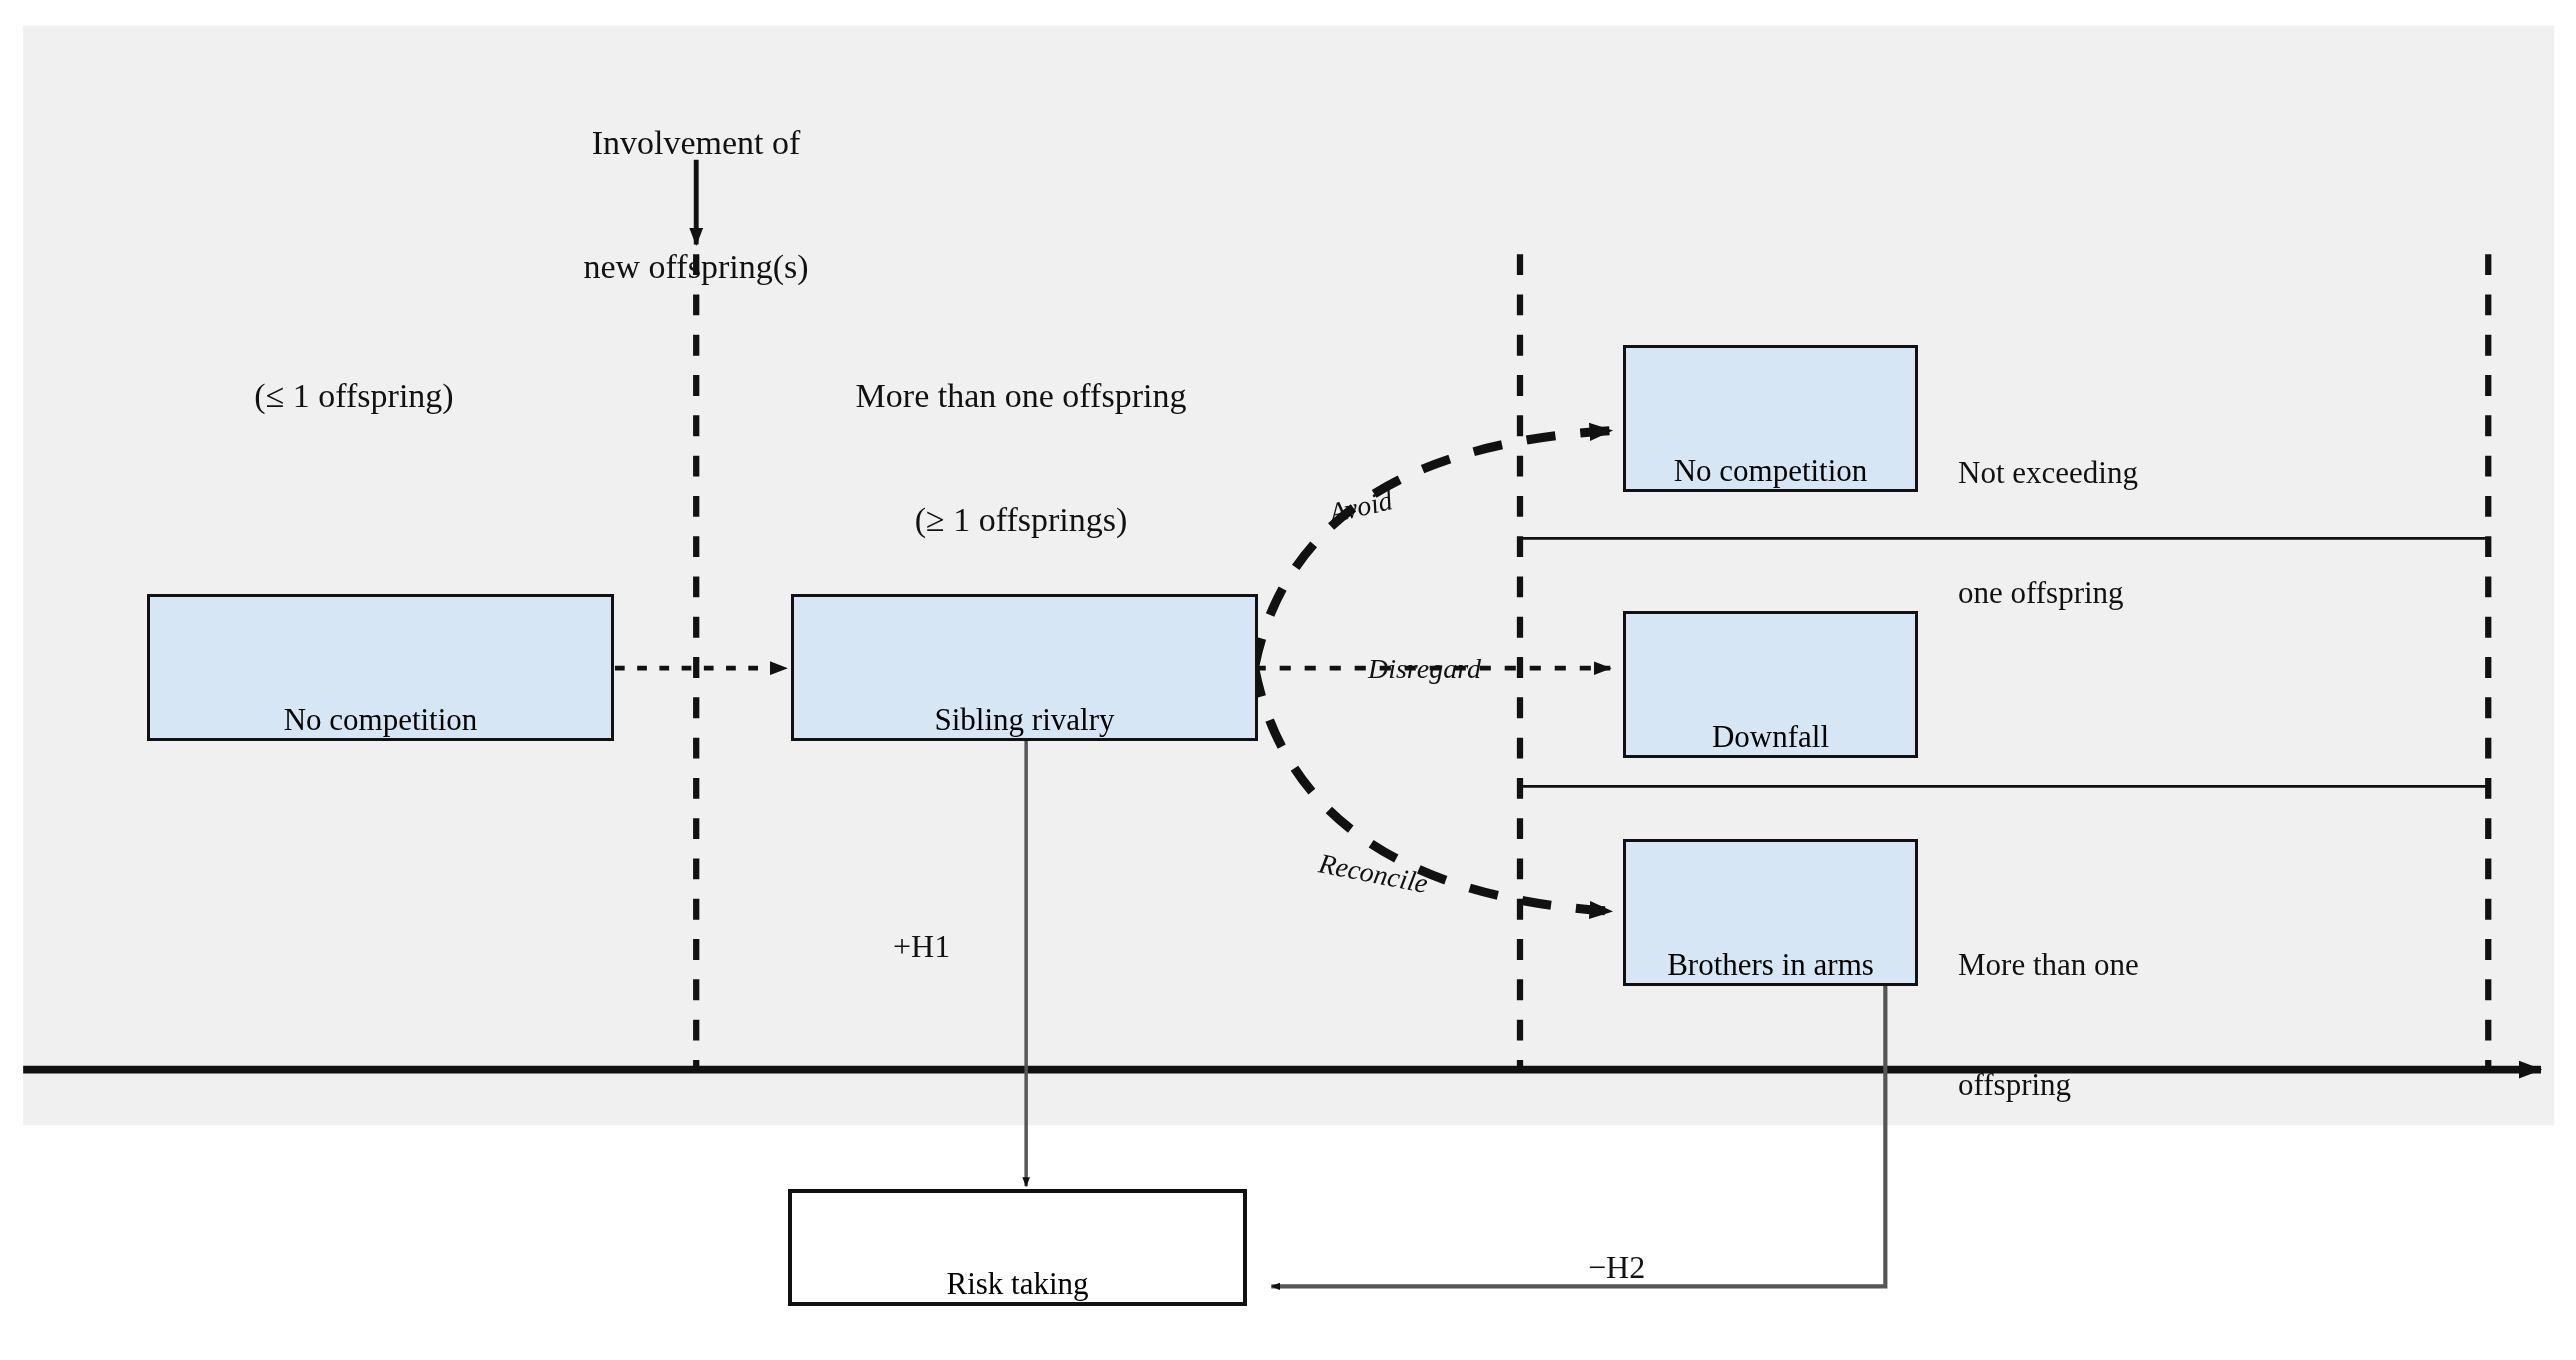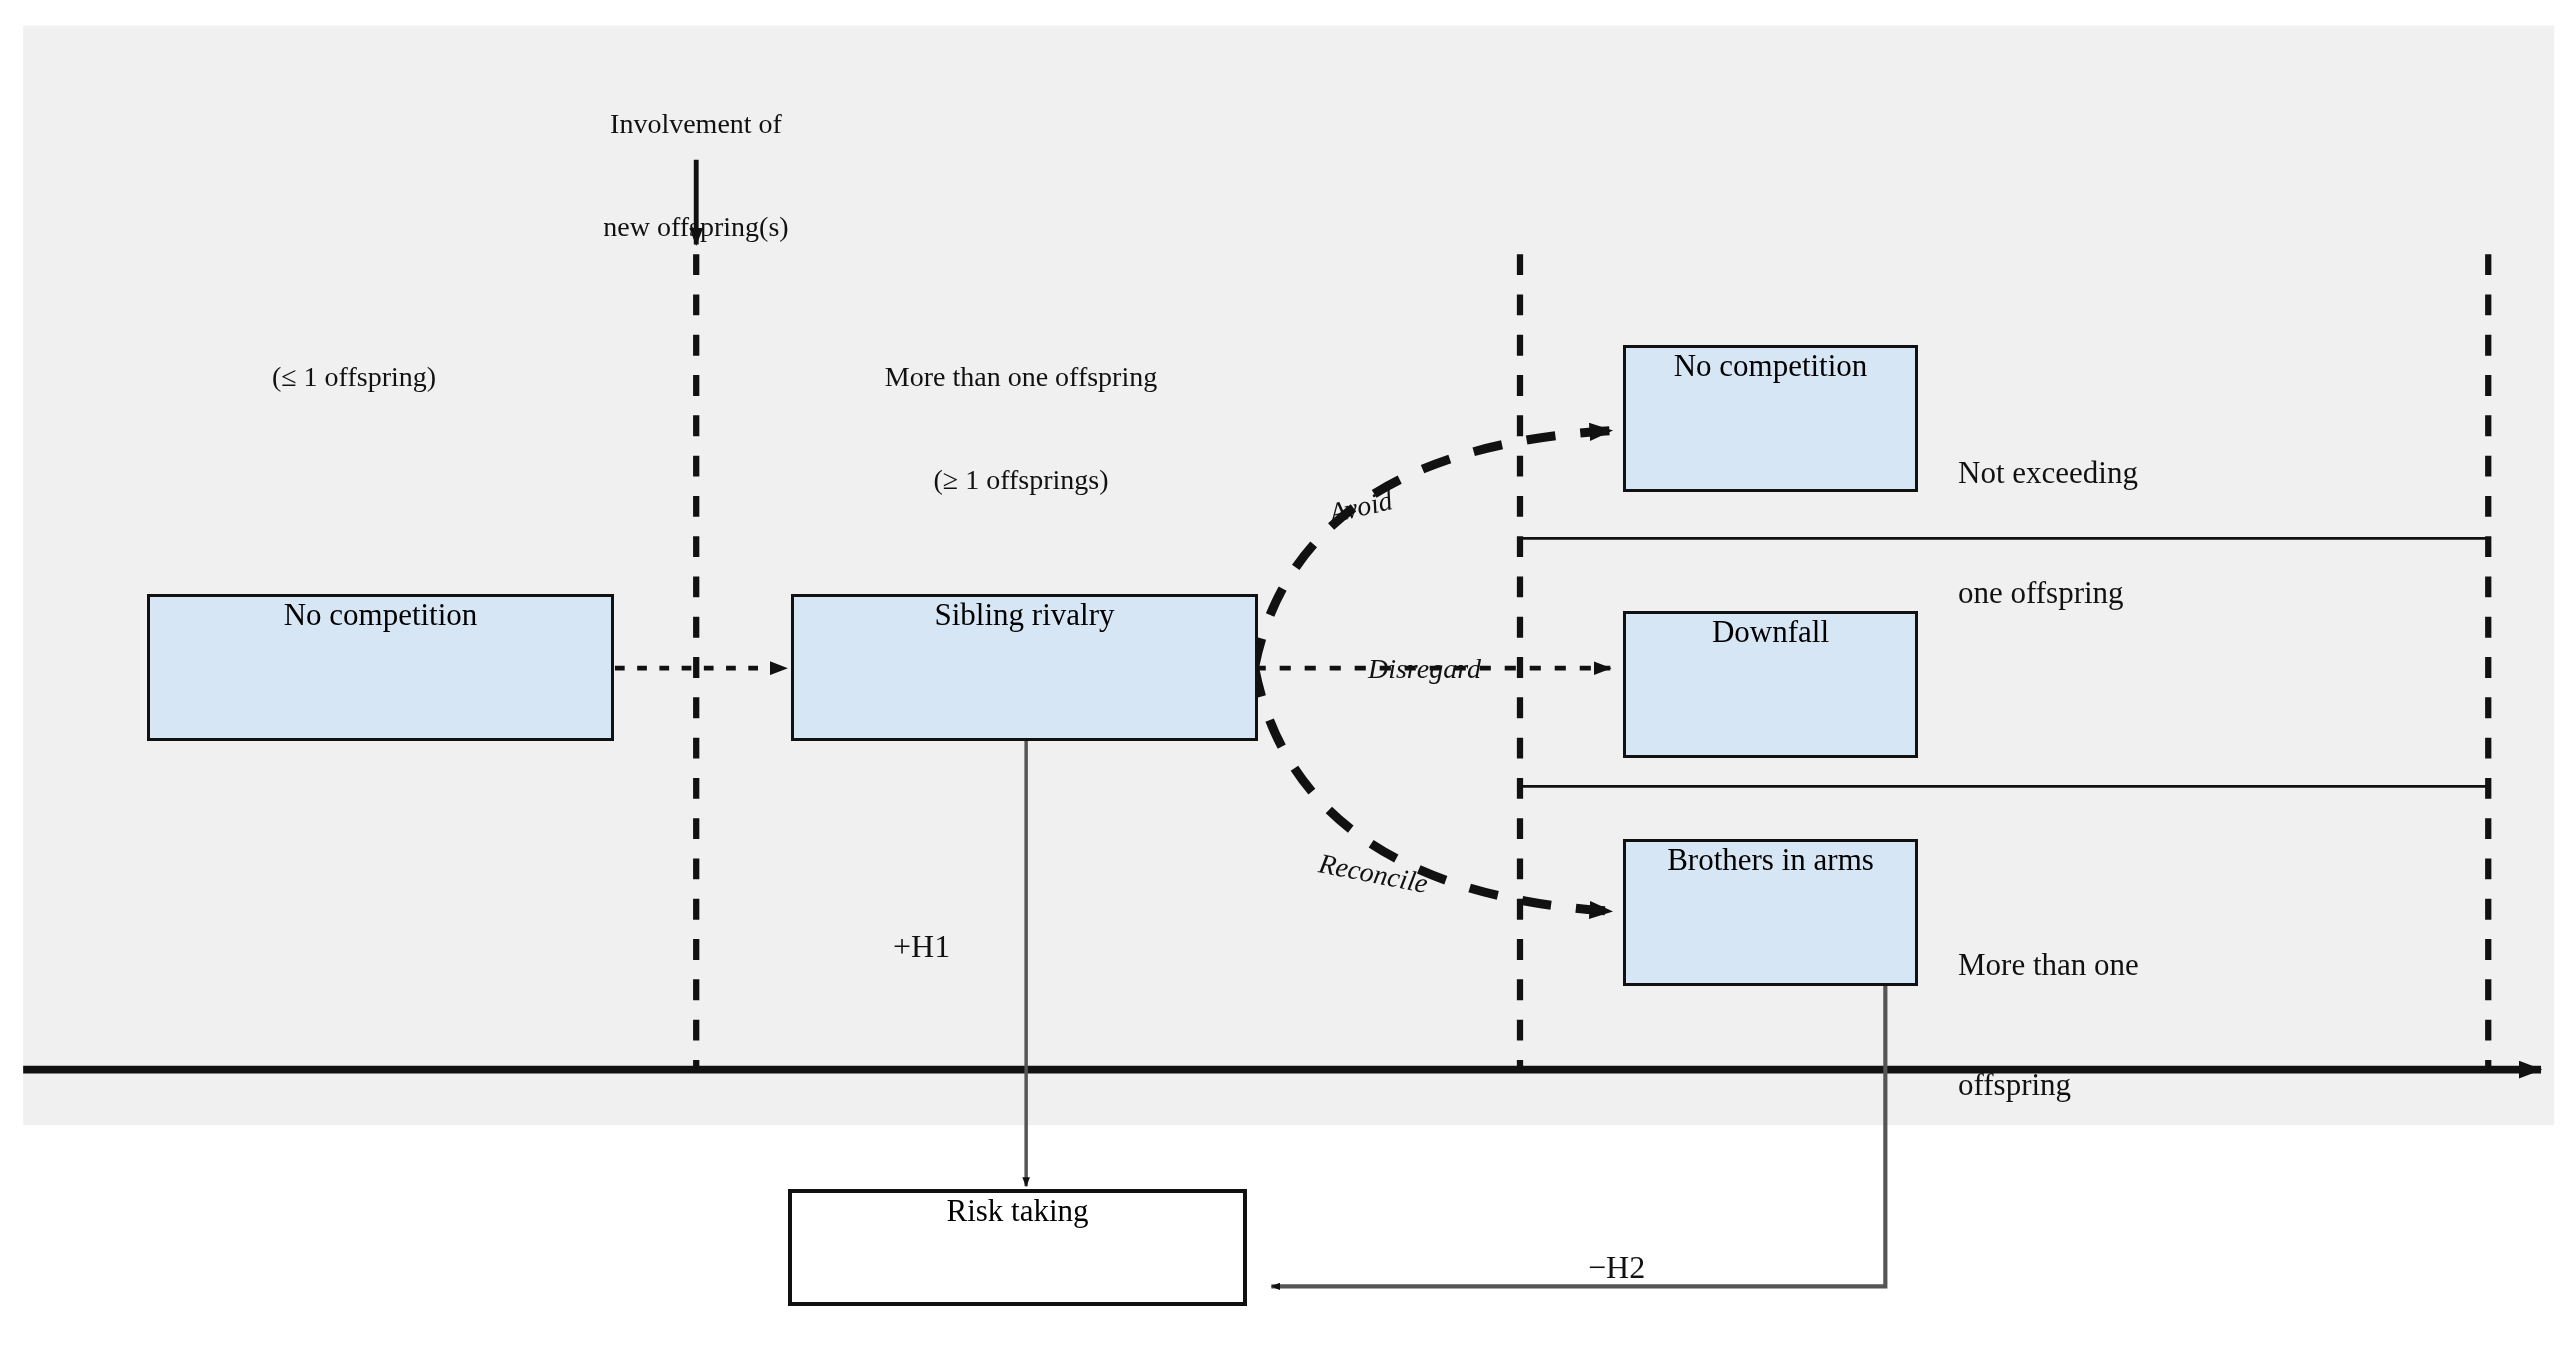--- a/index.html
+++ b/index.html
@@ -26,21 +26,21 @@
     width: 2576px;
     height: 1360px;
   }
   .txt {
     position: absolute;
     white-space: pre;
     line-height: 1.22;
     color: #111111;
   }
   .label-text {
-    font-size: 28px;
+    font-size: 34px;
     text-align: center;
   }
   .node-text {
     font-size: 31px;
     text-align: center;
     width: 100%;
   }
   .edge-label {
     font-size: 28px;
     font-style: italic;
@@ -52,21 +52,21 @@
   }
   .side-label {
     font-size: 31px;
     text-align: left;
     line-height: 1.30;
   }
   .node-box {
     position: absolute;
     box-sizing: border-box;
     display: flex;
-    align-items: flex-start;
+    align-items: flex-end;
     justify-content: center;
     border: 3.5px solid #111111;
   }
   .node-box.blue {
     background: #d7e6f5;
   }
   .node-box.white {
     background: #ffffff;
     border-width: 4.2px;
   }

